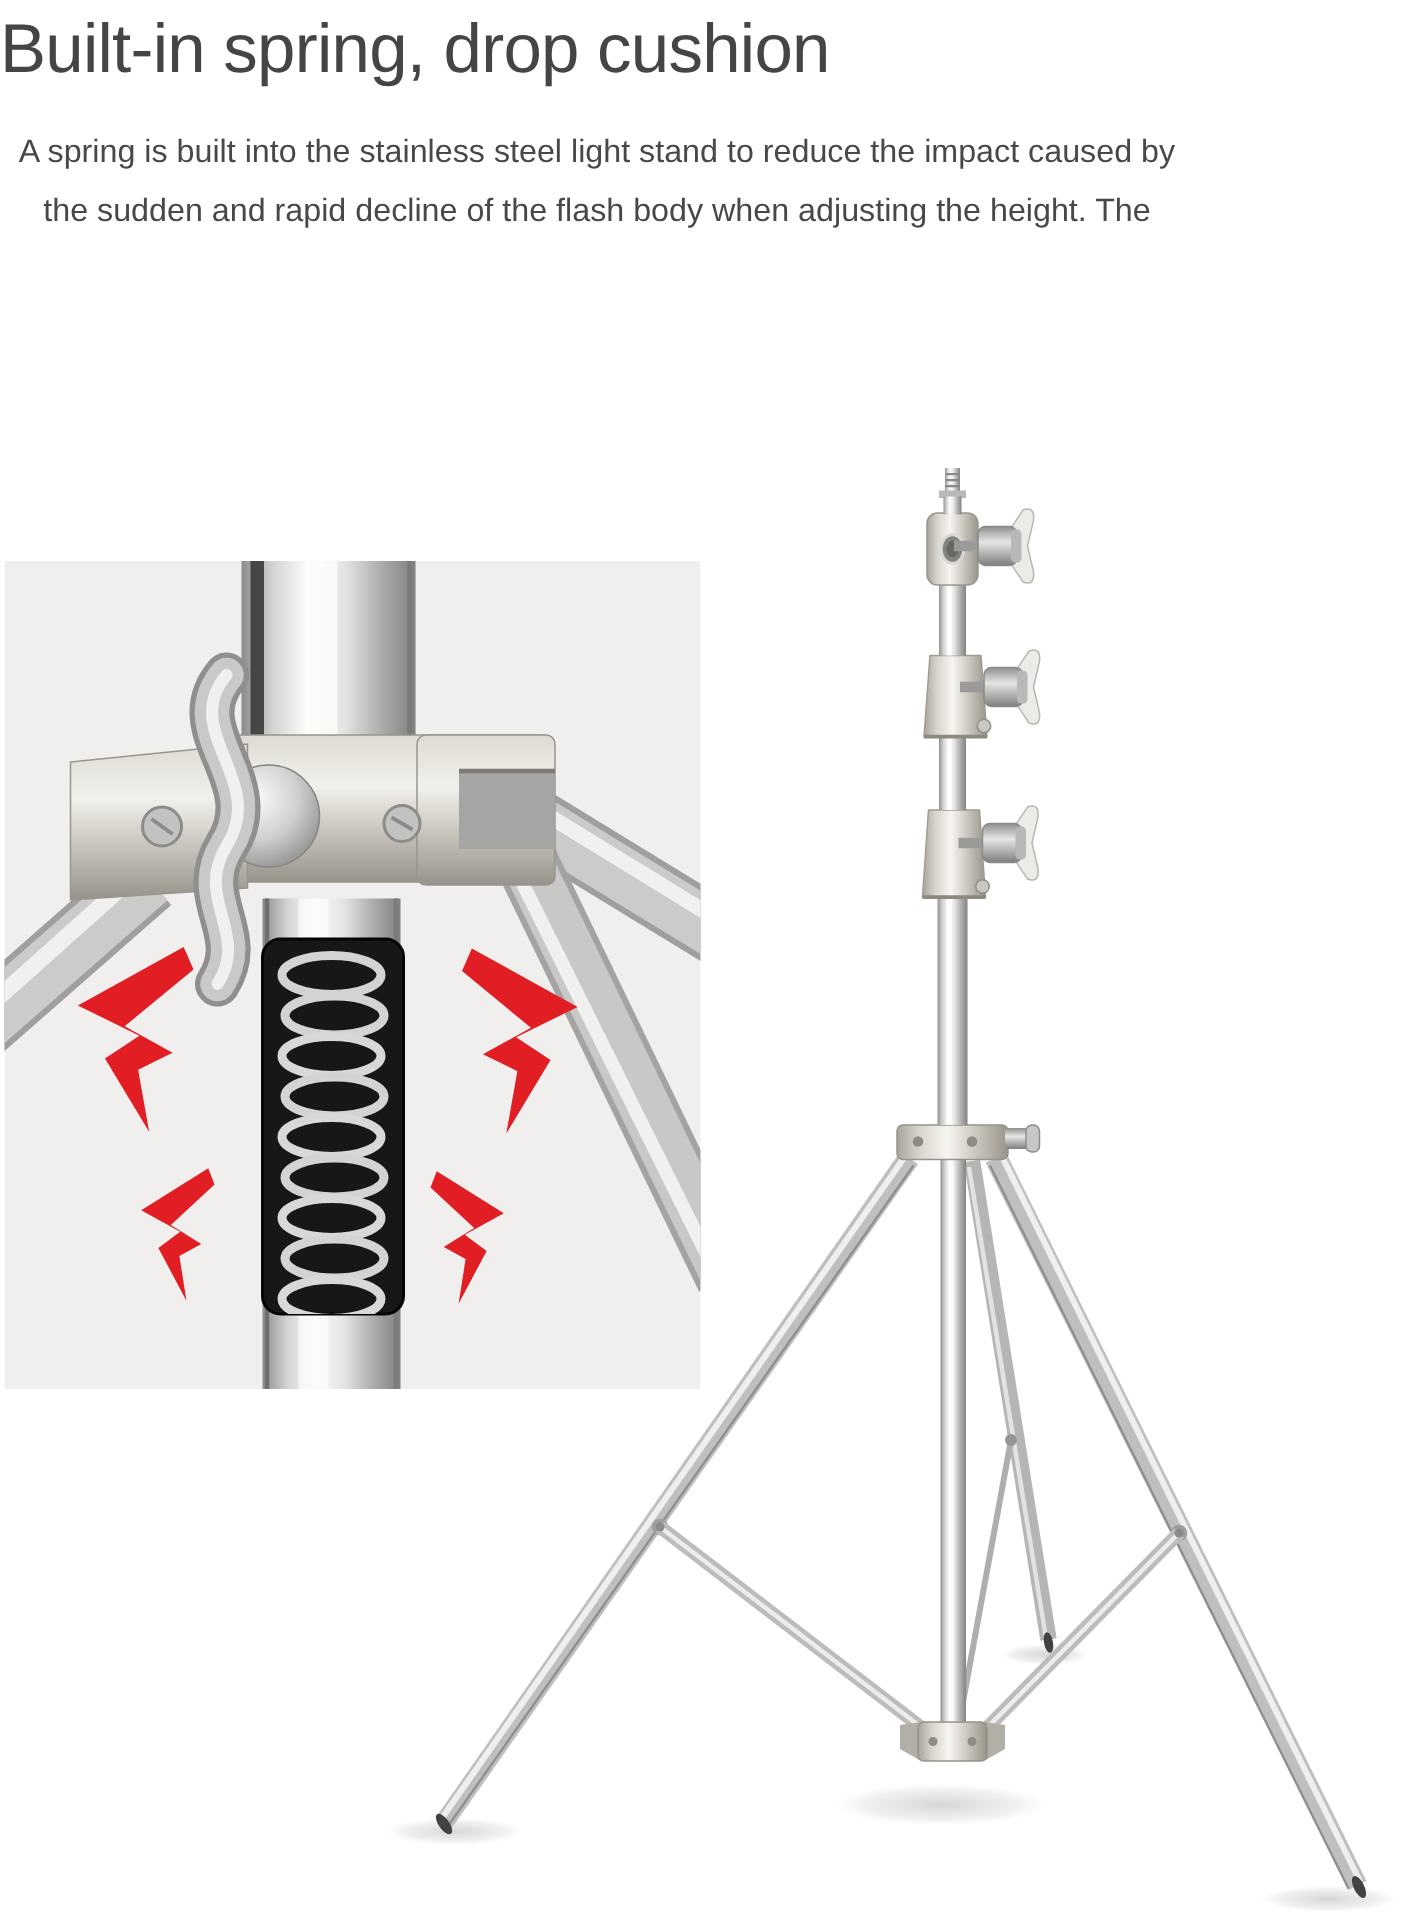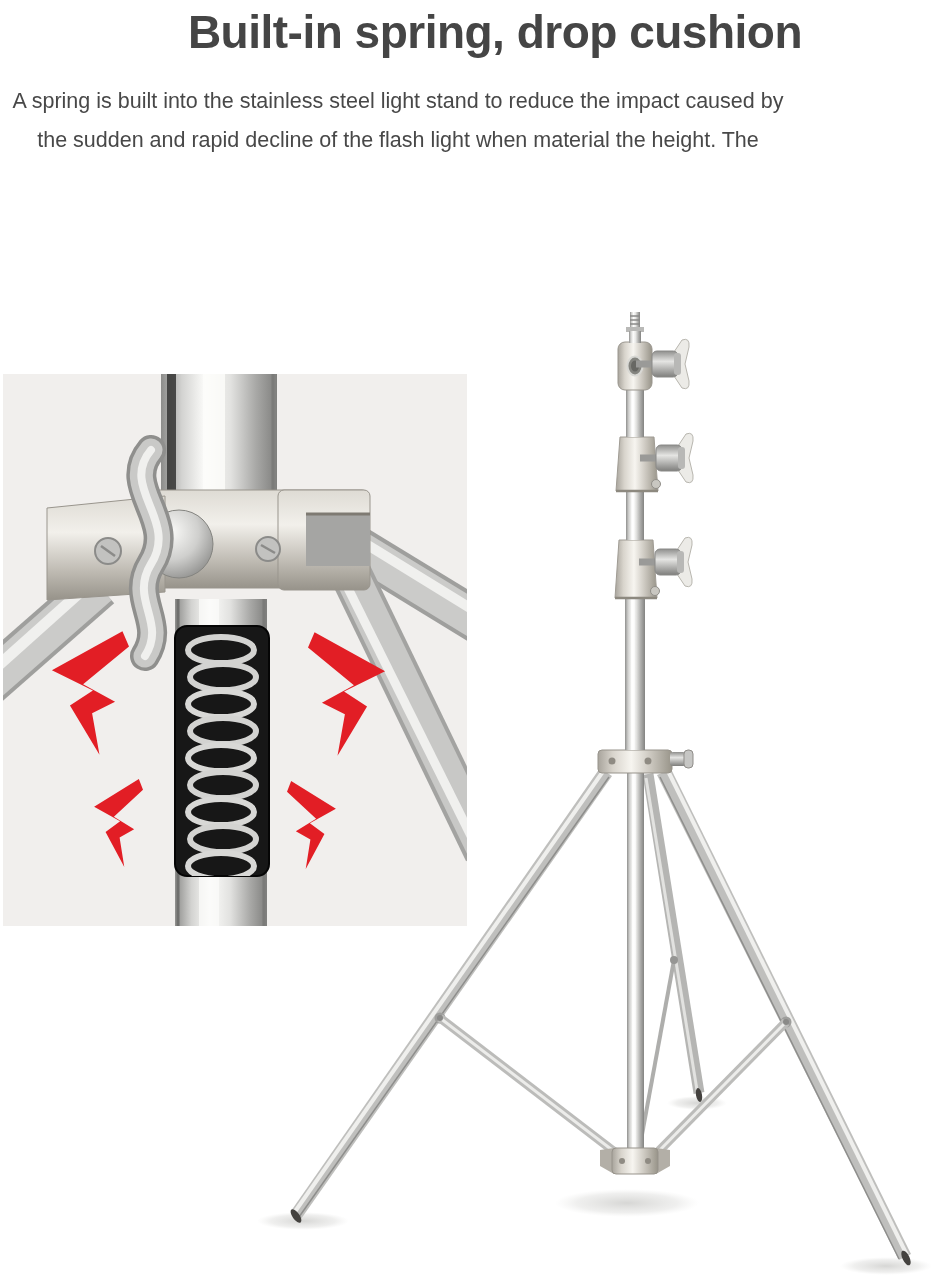--- a/index.html
+++ b/index.html
@@ -1,22 +1,22 @@
 <!DOCTYPE html>
 <html><head>
 <meta charset="utf-8">
 <style>
   html,body{margin:0;padding:0;background:#ffffff;}
   .stage{
     position:relative;width:938px;height:1275px;background:#ffffff;
     overflow:hidden;font-family:"Liberation Sans",sans-serif;
   }
   .page-title{
-    position:absolute;top:0;left:0;width:802px;text-align:right;
-    font-size:46px;line-height:64px;font-weight:700;color:#454545;
+    position:absolute;top:0;left:0;width:802px;text-align:left;
+    font-size:46px;line-height:64px;font-weight:400;color:#454545;
     letter-spacing:-0.5px;margin:0;
   }
   .feature-description{
     position:absolute;top:82px;left:0;width:796px;text-align:center;
     color:#484848;font-size:21.5px;line-height:39px;font-weight:400;
   }
   .feature-description p{margin:0;}
   figure{margin:0;padding:0;}
   .closeup-figure{
     position:absolute;left:3px;top:374px;width:464px;height:552px;
@@ -28,21 +28,21 @@
 </style>
 </head>
 <body>
 
 <div class="stage">
 
   <h1 class="page-title">Built-in spring, drop cushion</h1>
 
   <div class="feature-description">
     <p>A spring is built into the stainless steel light stand to reduce the impact caused by</p>
-    <p>the sudden and rapid decline of the flash light when material the height. The</p>
+    <p>the sudden and rapid decline of the flash body when adjusting the height. The</p>
   </div>
 
   <figure class="stand-figure" aria-label="Full stainless steel tripod light stand with wing-screw clamps">
     <svg width="938" height="975" viewBox="0 0 938 975" xmlns="http://www.w3.org/2000/svg">
       <defs>
         <linearGradient id="gPole" x1="0" y1="0" x2="1" y2="0">
           <stop offset="0" stop-color="#90908e"></stop>
             <stop offset="0.15" stop-color="#cfcfcd"></stop>
           <stop offset="0.35" stop-color="#fdfdfc"></stop>
             <stop offset="0.55" stop-color="#e8e8e6"></stop>

